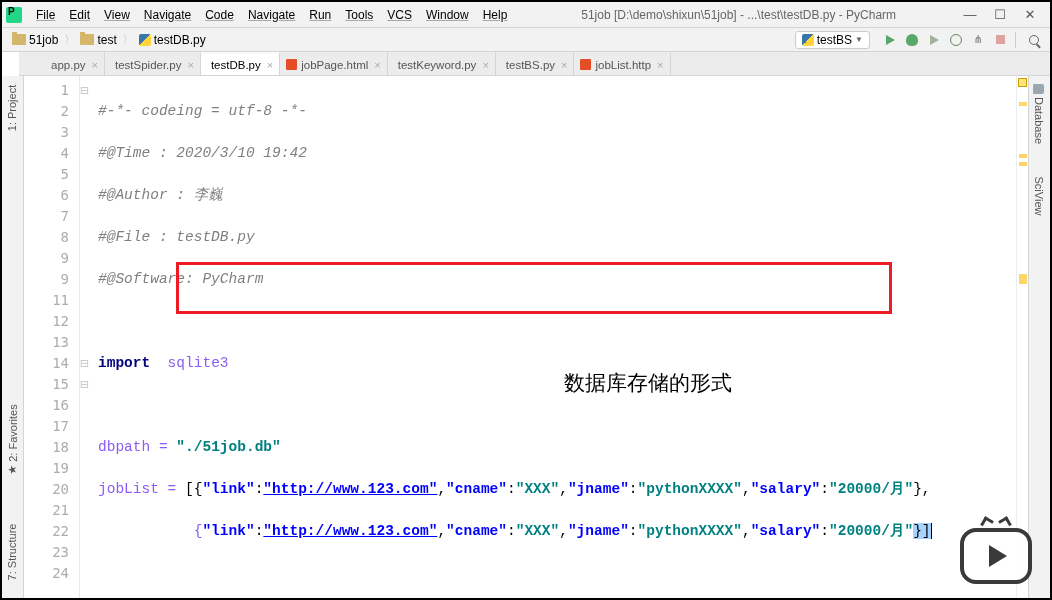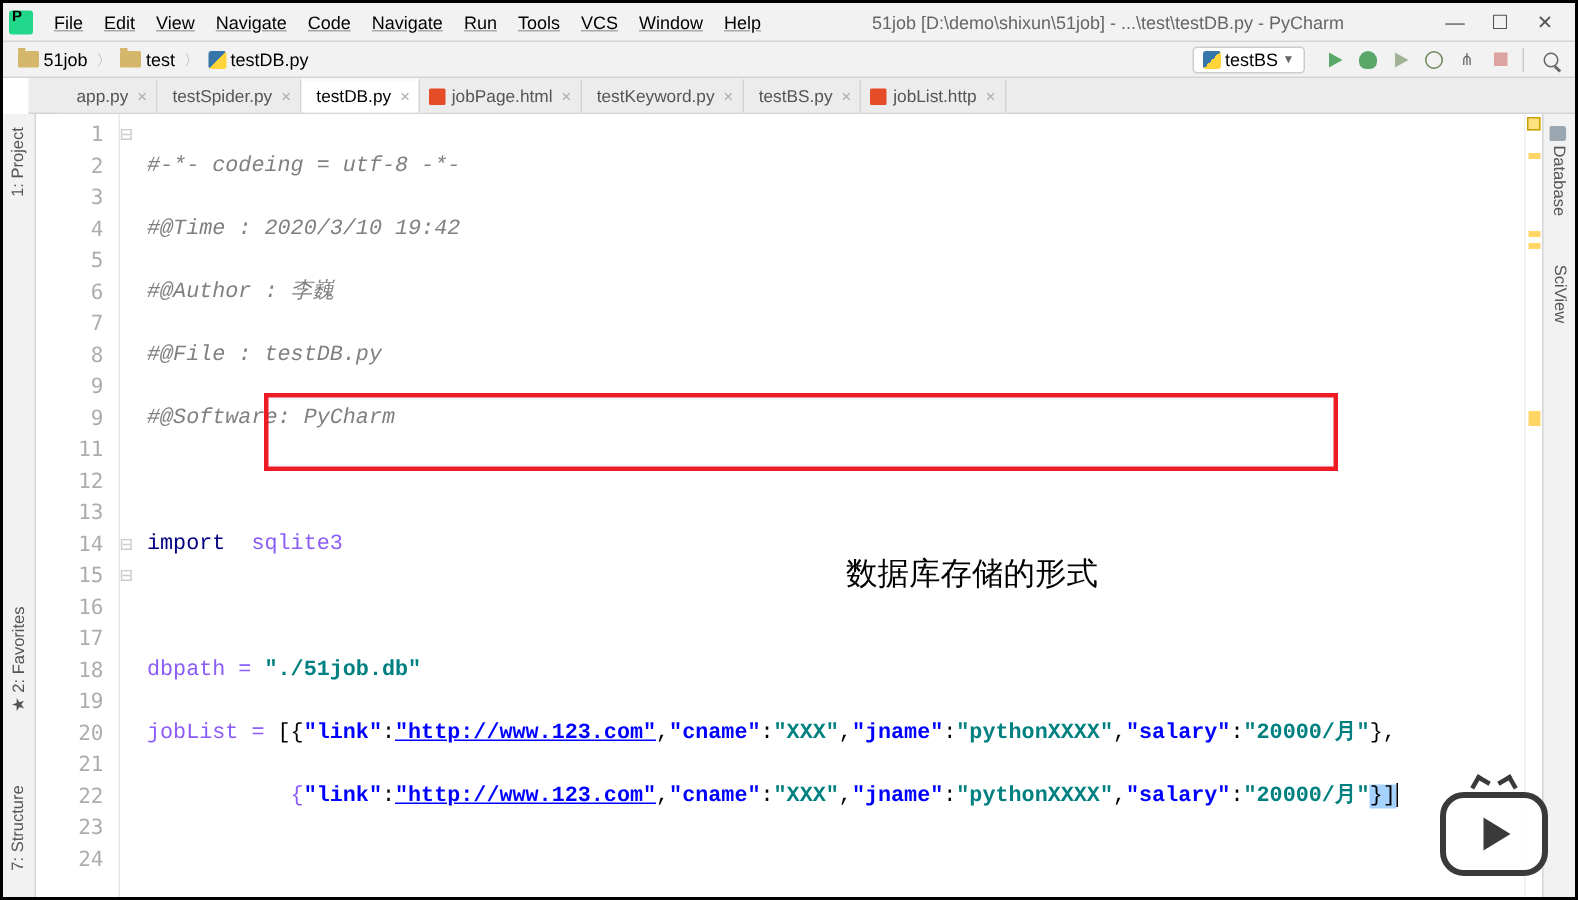--- a/index.html
+++ b/index.html
@@ -50,21 +50,21 @@
 .vert-tab-r { transform: rotate(90deg); transform-origin: center; white-space: nowrap; font-size: 11px; color: #555; display: flex; align-items: center; gap: 3px; }
 
 
 .editor { flex: 1; display: flex; background: #fff; position: relative; }
 .gutter { width: 56px; background: #fff; text-align: right; padding: 4px 10px 0 0; color: #adadad; font-family: "Consolas", monospace; font-size: 14px; line-height: 21px; border-right: 1px solid #e8e8e8; }
 .gutter-marks { width: 14px; background: #fff; padding-top: 4px; font-family: monospace; font-size: 14px; line-height: 21px; color: #ccc; }
 .code { flex: 1; padding: 4px 0 0 4px; font-family: "Consolas", "Courier New", monospace; font-size: 14.5px; line-height: 21px; white-space: pre; position: relative; }
 .code-line { height: 21px; }
 .cm { color: #808080; font-style: italic; }
 .st { color: #008080; font-weight: bold; }
-.kw { color: #000080; font-weight: normal; }
+.kw { color: #000080; font-weight: bold; }
 .var { color: #8b5cf6; }
 .j-key { color: #0000ff; font-weight: bold; }
 .j-colon { color: #000; }
 .j-str { color: #008080; font-weight: bold; }
 .j-link { color: #0000ff; text-decoration: underline; }
 .j-brace { color: #000; }
 .cursor-caret { display: inline-block; width: 1px; height: 16px; background: #000; vertical-align: middle; }
 
 
 .red-box { position: absolute; border: 3px solid #ed1c24; pointer-events: none; }

